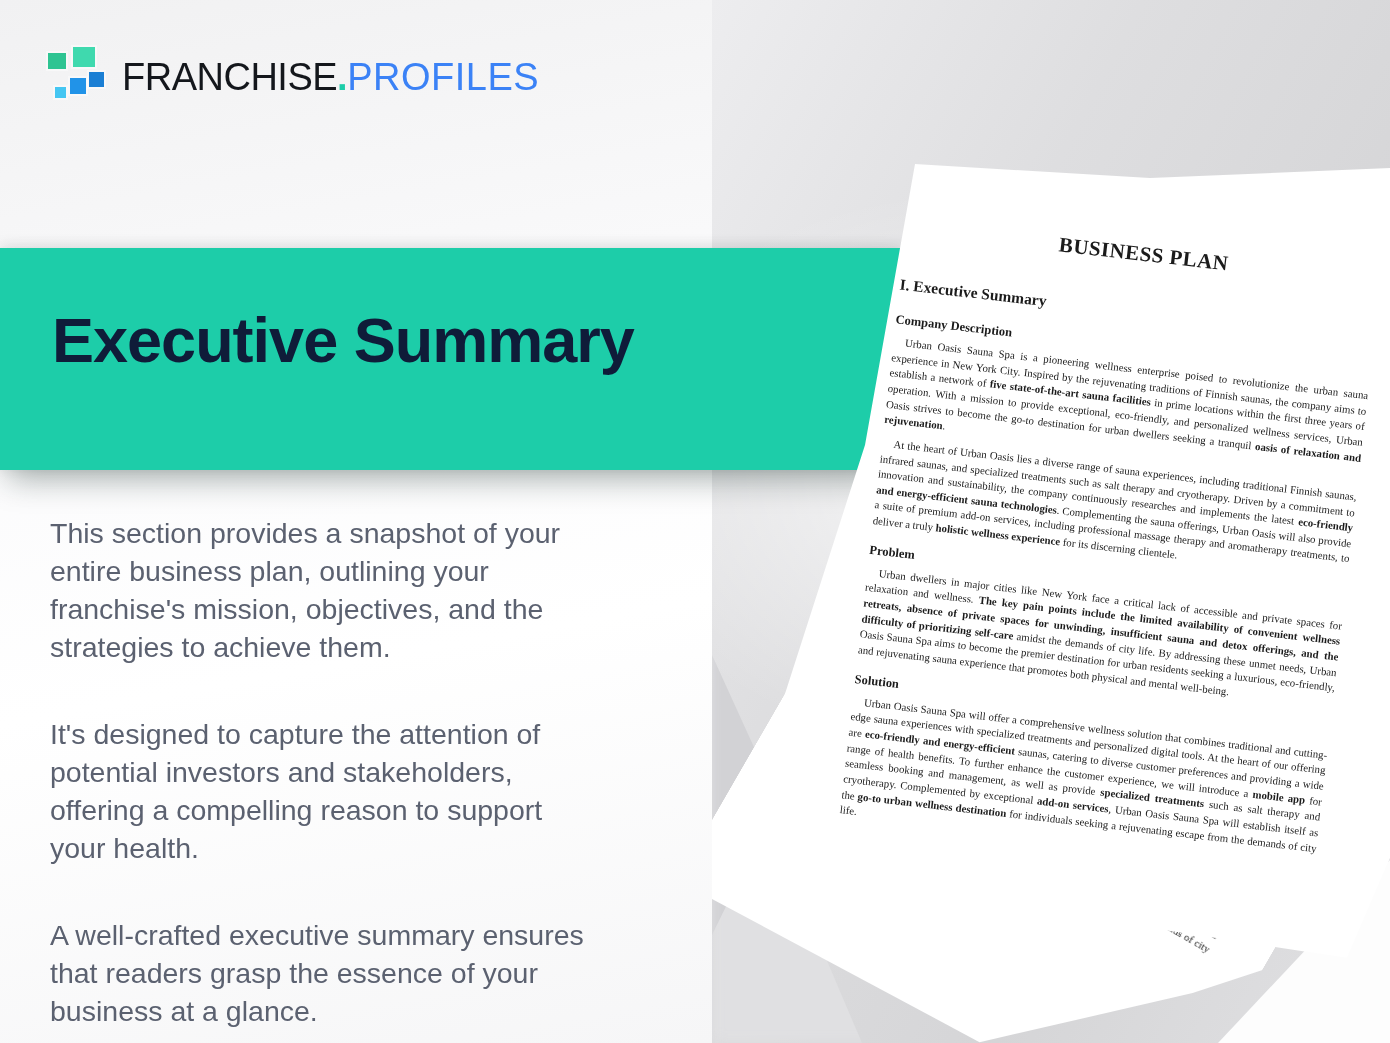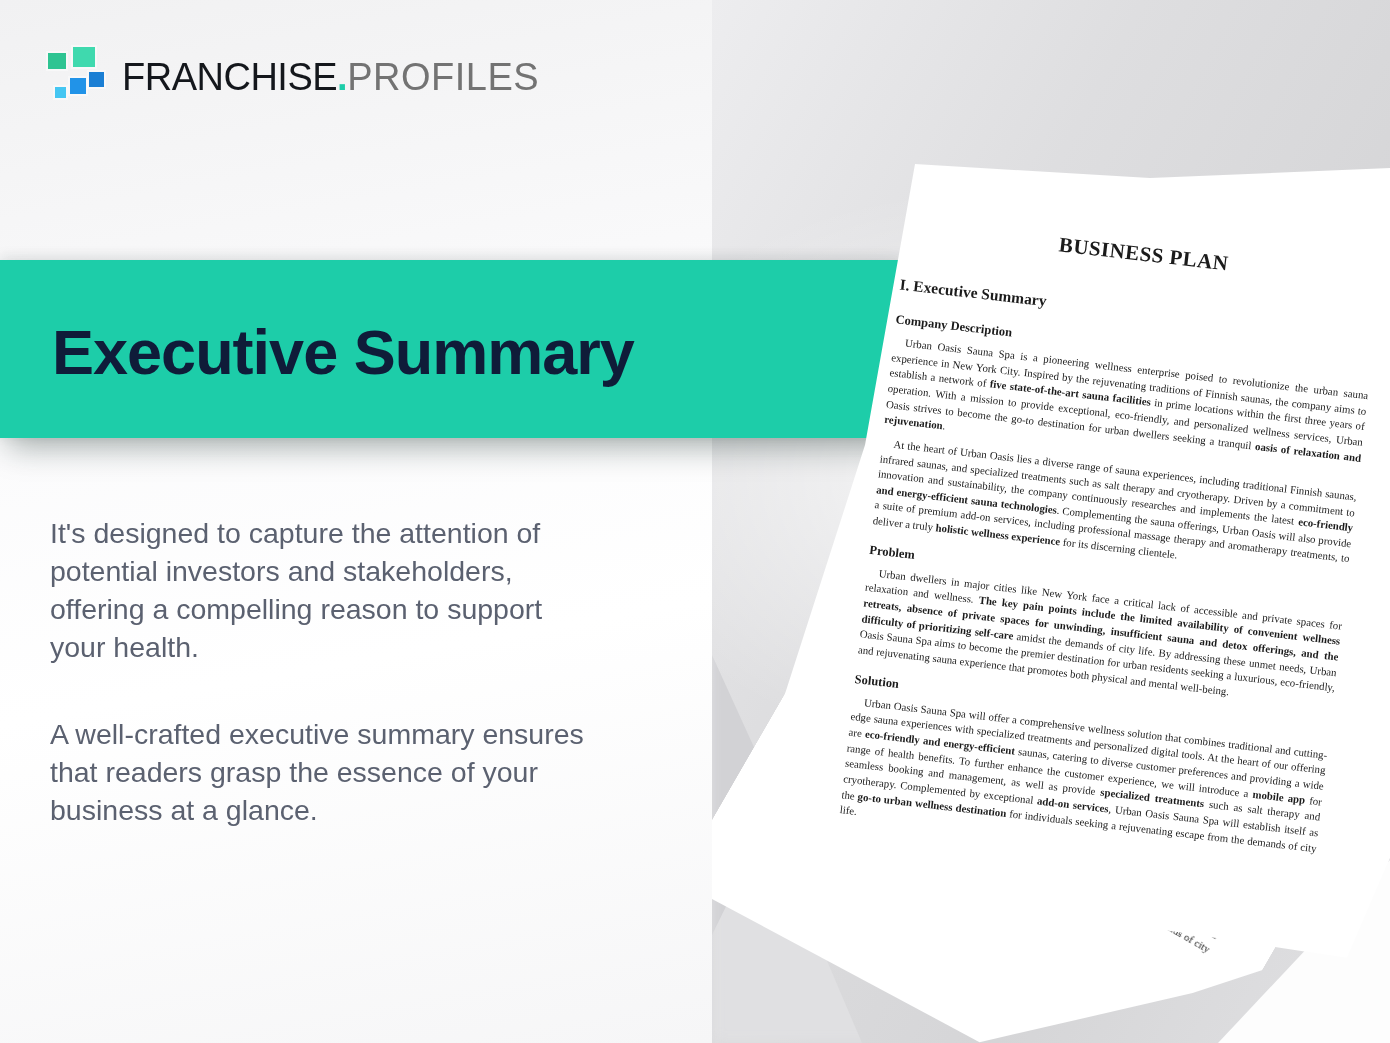--- a/index.html
+++ b/index.html
@@ -29,24 +29,24 @@
   .logo-icon{position:relative;width:62px;height:62px;}
   .logo-icon .sq{position:absolute;box-shadow:0 0 0 2px rgba(255,255,255,.45);}
   .sq-green{left:2px;top:7px;width:18px;height:16px;background:var(--logo-green);}
   .sq-mint{left:27px;top:1px;width:22px;height:20px;background:var(--logo-mint);}
   .sq-sky{left:9px;top:41px;width:11px;height:11px;background:var(--logo-sky);}
   .sq-blue{left:24px;top:32px;width:16px;height:16px;background:var(--logo-blue);}
   .sq-deep{left:43px;top:26px;width:15px;height:15px;background:var(--logo-deep-blue);}
   .wordmark{margin-left:14px;font-size:38px;letter-spacing:-.5px;white-space:nowrap;color:#14171c;}
   .wordmark .bold{font-weight:400;}
   .wordmark .dot{font-weight:700;color:var(--accent);}
-  .wordmark .light{font-weight:300;color:#737373;letter-spacing:.5px;}
+  .wordmark .light{font-weight:300;color:#3b82f6;letter-spacing:.5px;}
 
   
-  .banner{position:absolute;left:0;top:260px;width:905px;height:178px;background:var(--accent);z-index:2;
+  .banner{position:absolute;left:0;top:248px;width:905px;height:222px;background:var(--accent);z-index:2;
     box-shadow:0 16px 30px -8px rgba(15,40,35,.38),0 -3px 12px rgba(15,40,35,.10);}
   .banner h1{margin:0;padding:0 0 0 52px;line-height:184px;font-size:63px;font-weight:700;
     letter-spacing:-1px;color:var(--heading);white-space:nowrap;}
 
   
   .intro{position:absolute;left:50px;top:514px;width:630px;z-index:3;color:var(--body-text);
     font-size:28.5px;line-height:38px;}
   .intro p{margin:0 0 49px 0;white-space:pre-line;}
   .intro p:last-child{margin-bottom:0;}
 
@@ -94,20 +94,24 @@
       <div class="sq sq-deep"></div>
     </div>
     <div class="wordmark"><span class="bold">FRANCHISE</span><span class="dot">.</span><span class="light">PROFILES</span></div>
   </div>
 
   <div class="banner">
     <h1>Executive Summary</h1>
   </div>
 
   <div class="intro" id="intro">
+      <p>This section provides a snapshot of your
+entire business plan, outlining your
+franchise's mission, objectives, and the
+strategies to achieve them.</p>
       <p>It's designed to capture the attention of
 potential investors and stakeholders,
 offering a compelling reason to support
 your health.</p>
       <p>A well-crafted executive summary ensures
 that readers grasp the essence of your
 business at a glance.</p>
     </div>
 
   <div class="paper-wrap">

